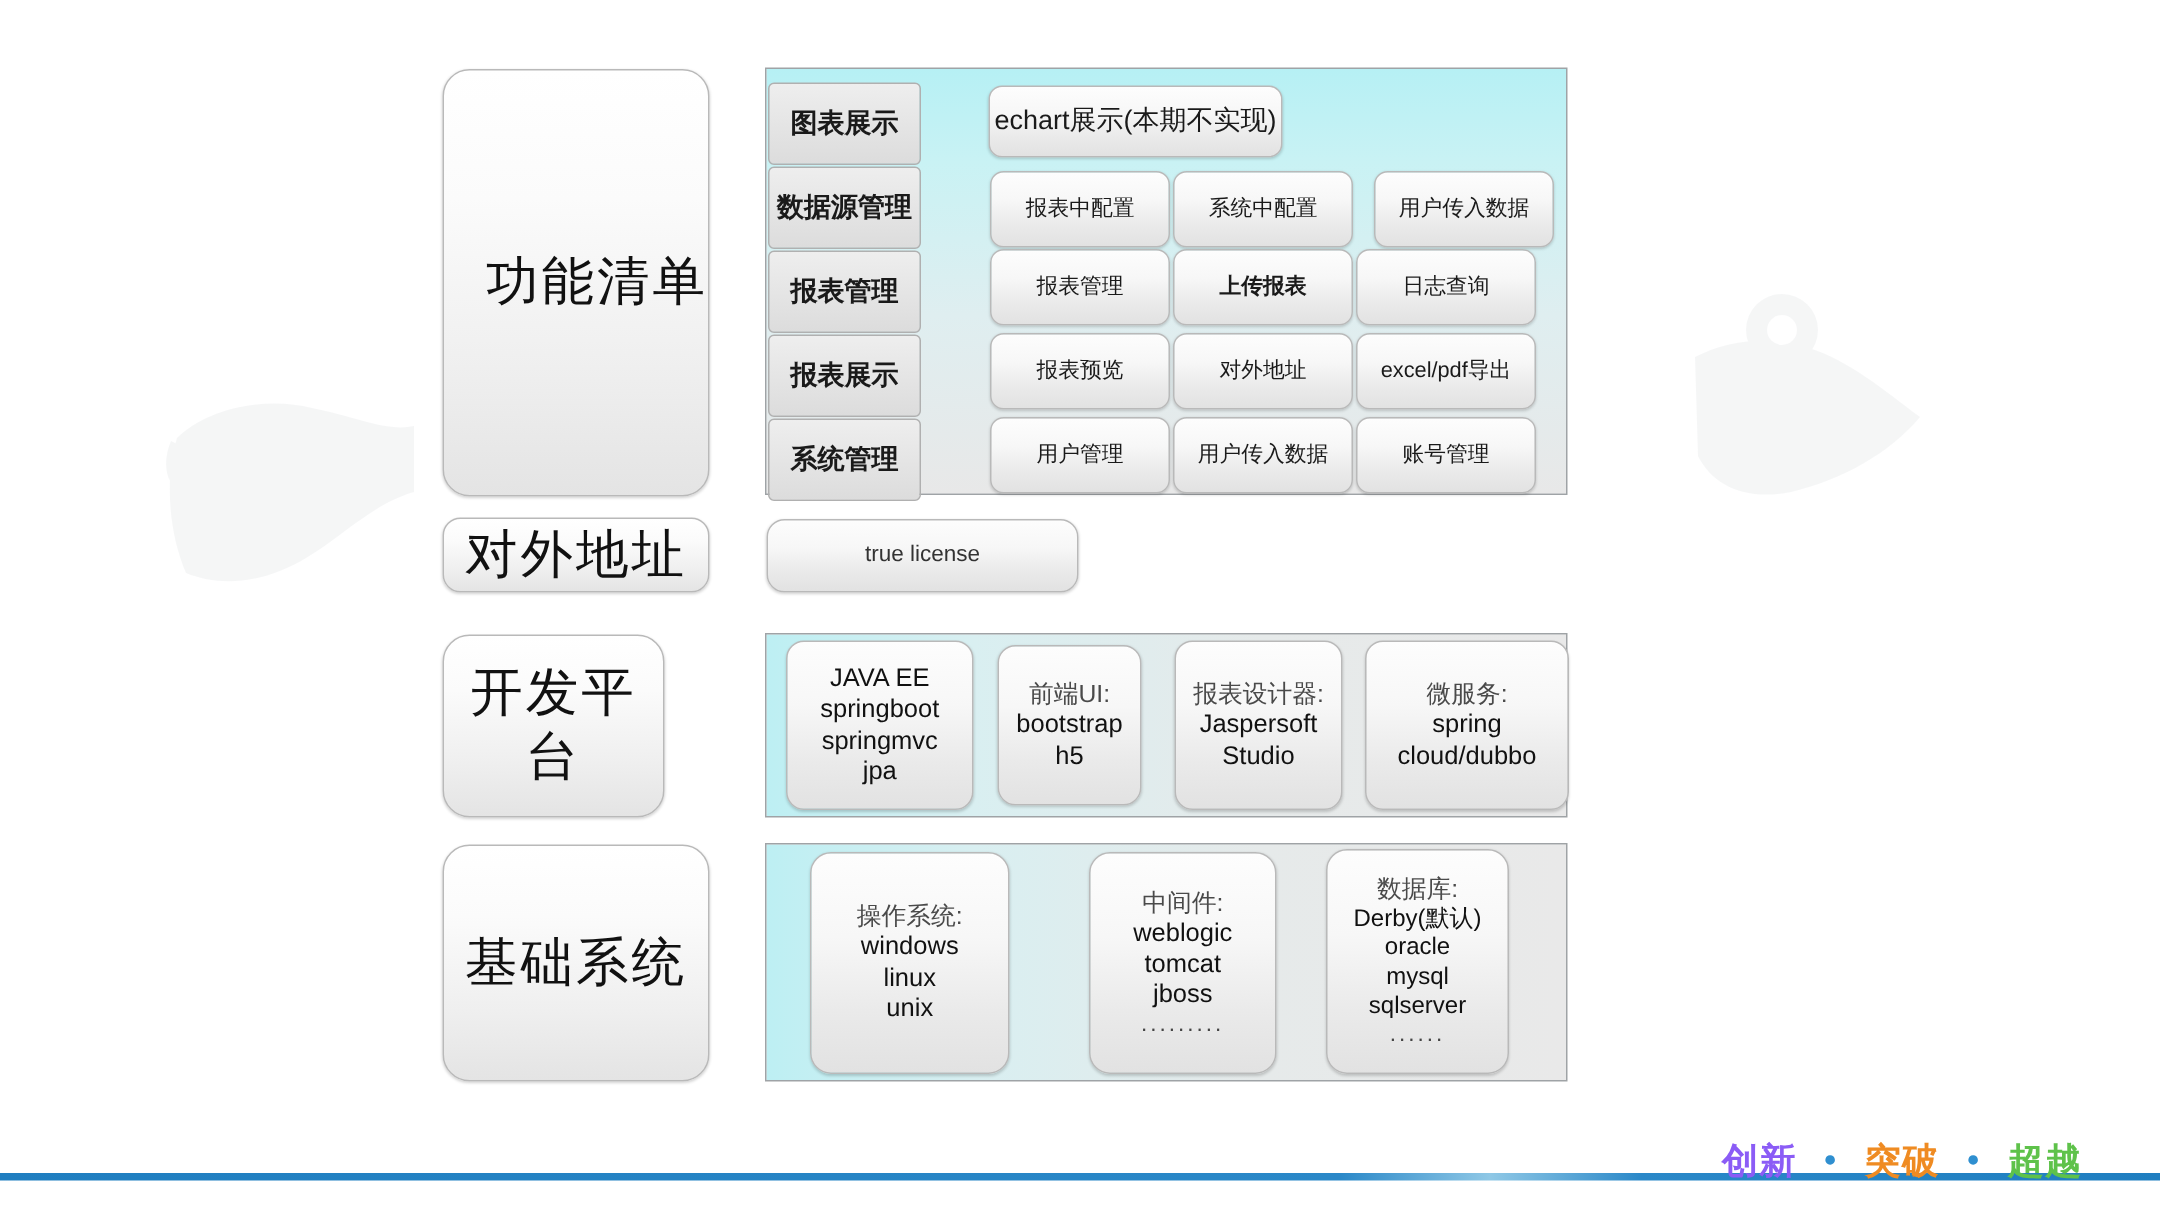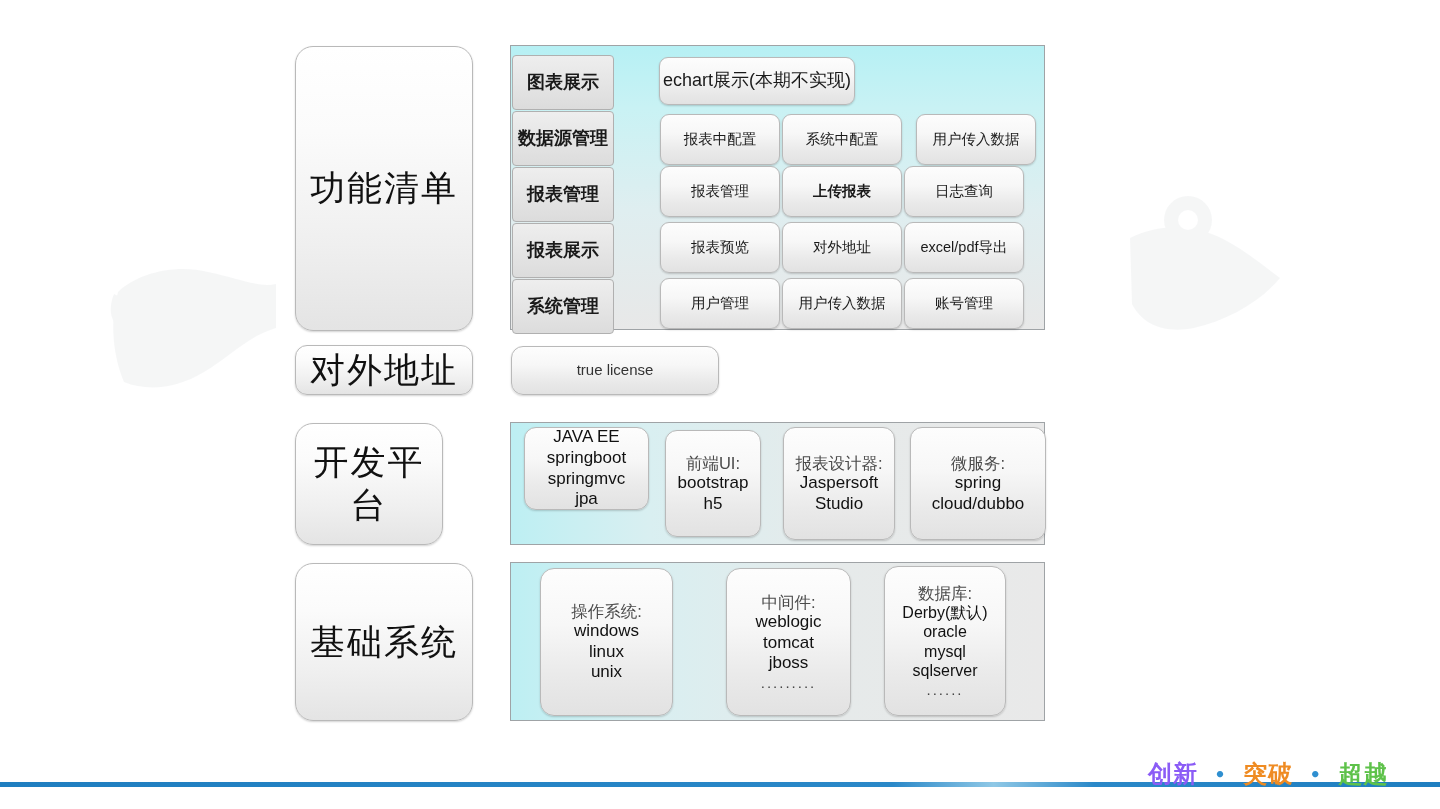--- a/index.html
+++ b/index.html
@@ -33,21 +33,21 @@
   
   .cat{
     border-radius:18px;
     font-family:"DejaVu Serif","Liberation Serif",serif;
     font-size:35px;
     font-weight:400;
     letter-spacing:2px;
     color:#111;
     background:linear-gradient(to bottom,#ffffff 0%,#fbfbfb 30%,#efefef 70%,#e4e4e4 100%);
   }
-  #cat-functions{left:295px;top:46px;width:178px;height:285px;}
+  #cat-functions{left:295px;top:46px;width:178px;height:285px;justify-content:flex-end;}
   #cat-license  {left:295px;top:345px;width:178px;height:50px;border-radius:12px;}
   #cat-devplat  {left:295px;top:423px;width:148px;height:122px;}
   #cat-basesys  {left:295px;top:563px;width:178px;height:158px;}
 
   
   .panel{
     position:absolute;box-sizing:border-box;
     border:1px solid #9fa3a6;
     background:linear-gradient(to bottom,#b6f0f4 0%,#c9f2f4 22%,#dfeef0 58%,#e8e8e8 100%);
   }
@@ -87,21 +87,21 @@
   }
 
   
   .tile{
     border-radius:12px;
     font-size:17px;
     padding:4px 6px;
     color:#111;
   }
   .tile .hd{color:#4a4a4a;font-size:16.5px;}
-  #tile-javaee  {left:524px;top:427px;width:125px;height:83px;}
+  #tile-javaee  {left:524px;top:427px;width:125px;height:113px;}
   #tile-frontend{left:665px;top:430px;width:96px; height:107px;}
   #tile-designer{left:783px;top:427px;width:112px;height:113px;}
   #tile-micro   {left:910px;top:427px;width:136px;height:113px;}
 
   
   #tile-os  {left:540px;top:568px;width:133px;height:148px;border-radius:14px;font-size:17px;}
   #tile-mid {left:726px;top:568px;width:125px;height:148px;border-radius:14px;font-size:17px;}
   #tile-db  {left:884px;top:566px;width:122px;height:150px;border-radius:14px;font-size:16px;}
 
   .stack{display:block;}

